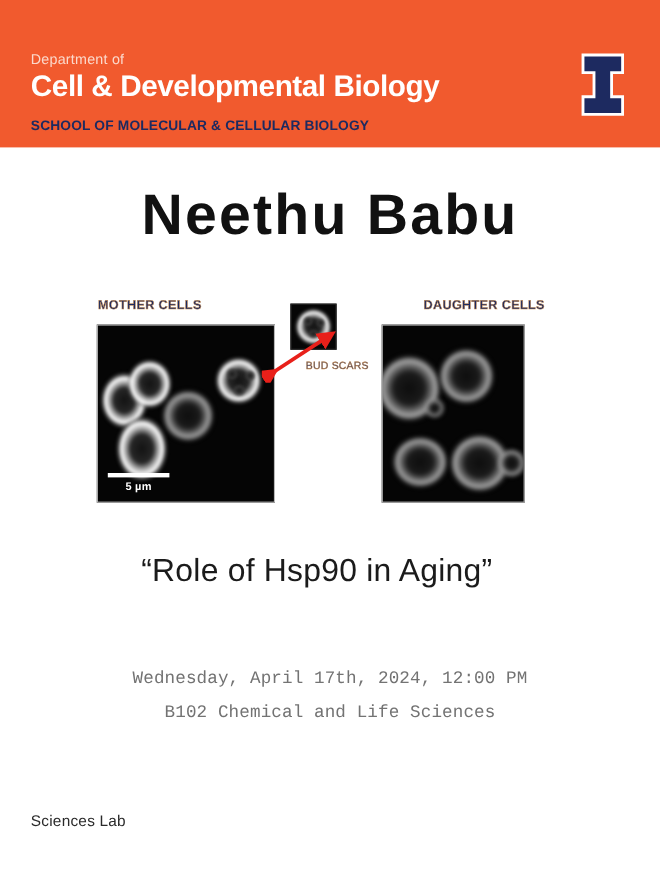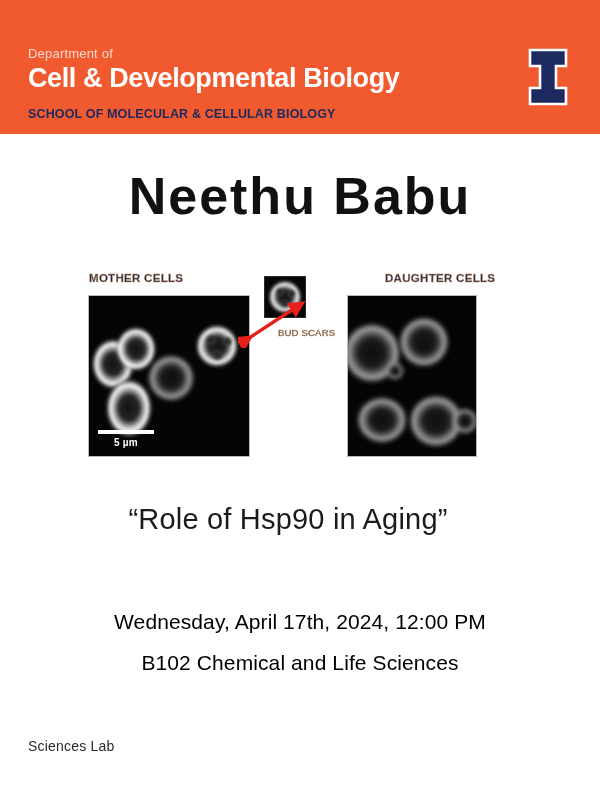--- a/index.html
+++ b/index.html
@@ -213,24 +213,25 @@
 
   
   .event-details {
     position: absolute;
     left: 0;
     top: 602px;
     width: 600px;
     text-align: center;
   }
   .detail-line {
-    font-size: 21px;
-    color: #000000;
+    font-size: 16px;
+    color: #737373;
     line-height: 1.95;
     letter-spacing: 0.1px;
+    font-family: Liberation Mono, monospace;
   }
 
   
   .footer-lab {
     position: absolute;
     left: 28px;
     top: 738px;
     font-size: 14px;
     color: #2a2a2a;
     letter-spacing: 0.2px;

